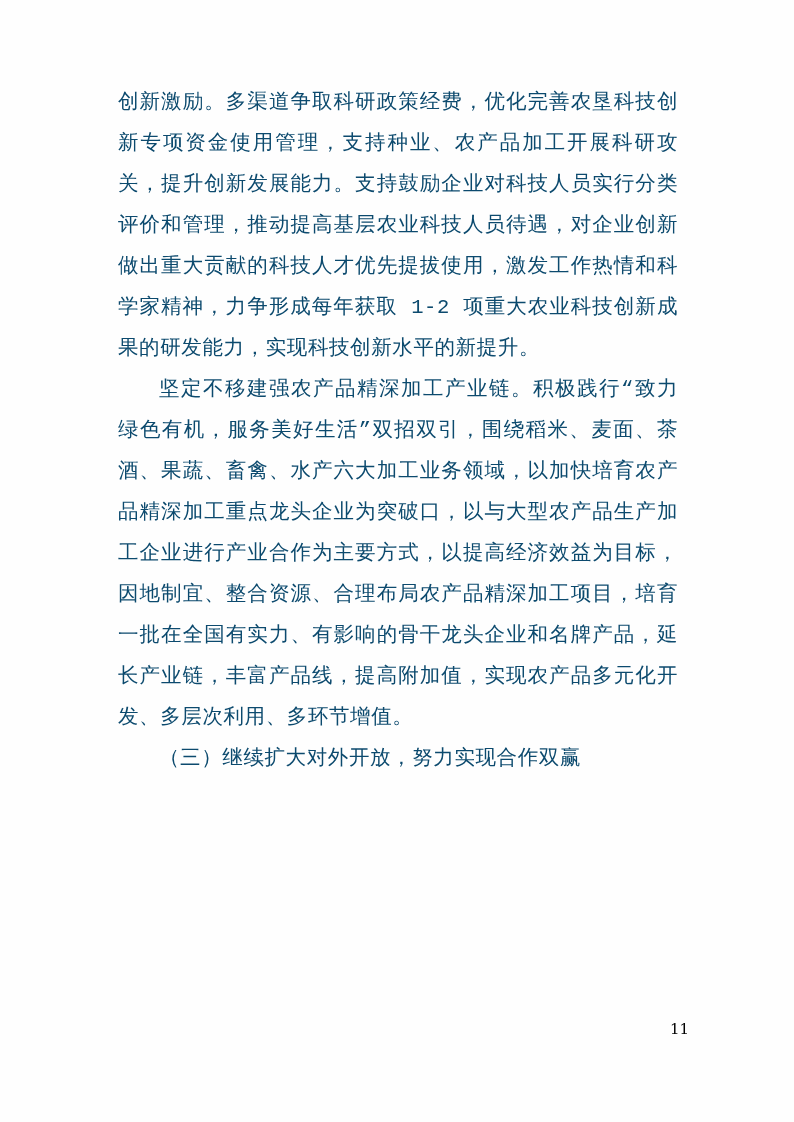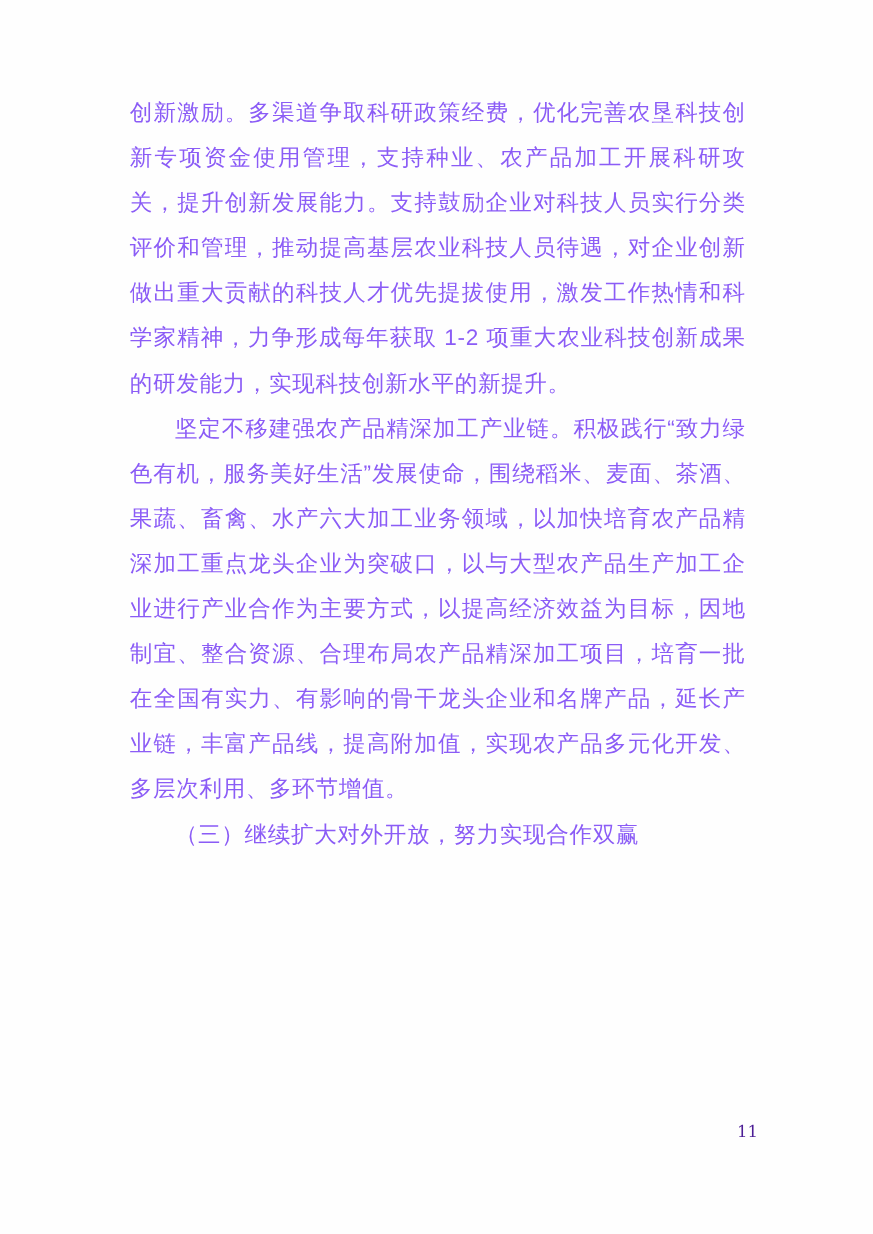--- a/index.html
+++ b/index.html
@@ -30,38 +30,38 @@
     top: 82px;
     width: 560px;
   }
   .para {
     font-size: 20.5px;
     line-height: 41px;
     letter-spacing: 0.6px;
     text-align: justify;
     text-justify: inter-ideograph;
     margin: 0 0 0 0;
-    color: #8b5cf6;
-    font-family: Liberation Sans, sans-serif;
+    color: #0c4a6e;
+    font-family: Liberation Mono, monospace;
   }
   .para.indent {
     text-indent: 41px;
   }
   .page-number {
     position: absolute;
     right: 105px;
     bottom: 84px;
     font-size: 15px;
-    color: #4c1d95;
+    color: #000000;
     font-family: "DejaVu Serif", "Liberation Serif", serif;
   }
 </style>
 </head>
 <body>
 
 <div class="page">
   <div class="content">
     <p class="para">创新激励。多渠道争取科研政策经费，优化完善农垦科技创新专项资金使用管理，支持种业、农产品加工开展科研攻关，提升创新发展能力。支持鼓励企业对科技人员实行分类评价和管理，推动提高基层农业科技人员待遇，对企业创新做出重大贡献的科技人才优先提拔使用，激发工作热情和科学家精神，力争形成每年获取 1-2 项重大农业科技创新成果的研发能力，实现科技创新水平的新提升。</p>
-    <p class="para indent">坚定不移建强农产品精深加工产业链。积极践行“致力绿色有机，服务美好生活”发展使命，围绕稻米、麦面、茶酒、果蔬、畜禽、水产六大加工业务领域，以加快培育农产品精深加工重点龙头企业为突破口，以与大型农产品生产加工企业进行产业合作为主要方式，以提高经济效益为目标，因地制宜、整合资源、合理布局农产品精深加工项目，培育一批在全国有实力、有影响的骨干龙头企业和名牌产品，延长产业链，丰富产品线，提高附加值，实现农产品多元化开发、多层次利用、多环节增值。</p>
+    <p class="para indent">坚定不移建强农产品精深加工产业链。积极践行“致力绿色有机，服务美好生活”双招双引，围绕稻米、麦面、茶酒、果蔬、畜禽、水产六大加工业务领域，以加快培育农产品精深加工重点龙头企业为突破口，以与大型农产品生产加工企业进行产业合作为主要方式，以提高经济效益为目标，因地制宜、整合资源、合理布局农产品精深加工项目，培育一批在全国有实力、有影响的骨干龙头企业和名牌产品，延长产业链，丰富产品线，提高附加值，实现农产品多元化开发、多层次利用、多环节增值。</p>
     <p class="para indent">（三）继续扩大对外开放，努力实现合作双赢</p>
   </div>
   <div class="page-number">11</div>
 </div>
 
 </body></html>

